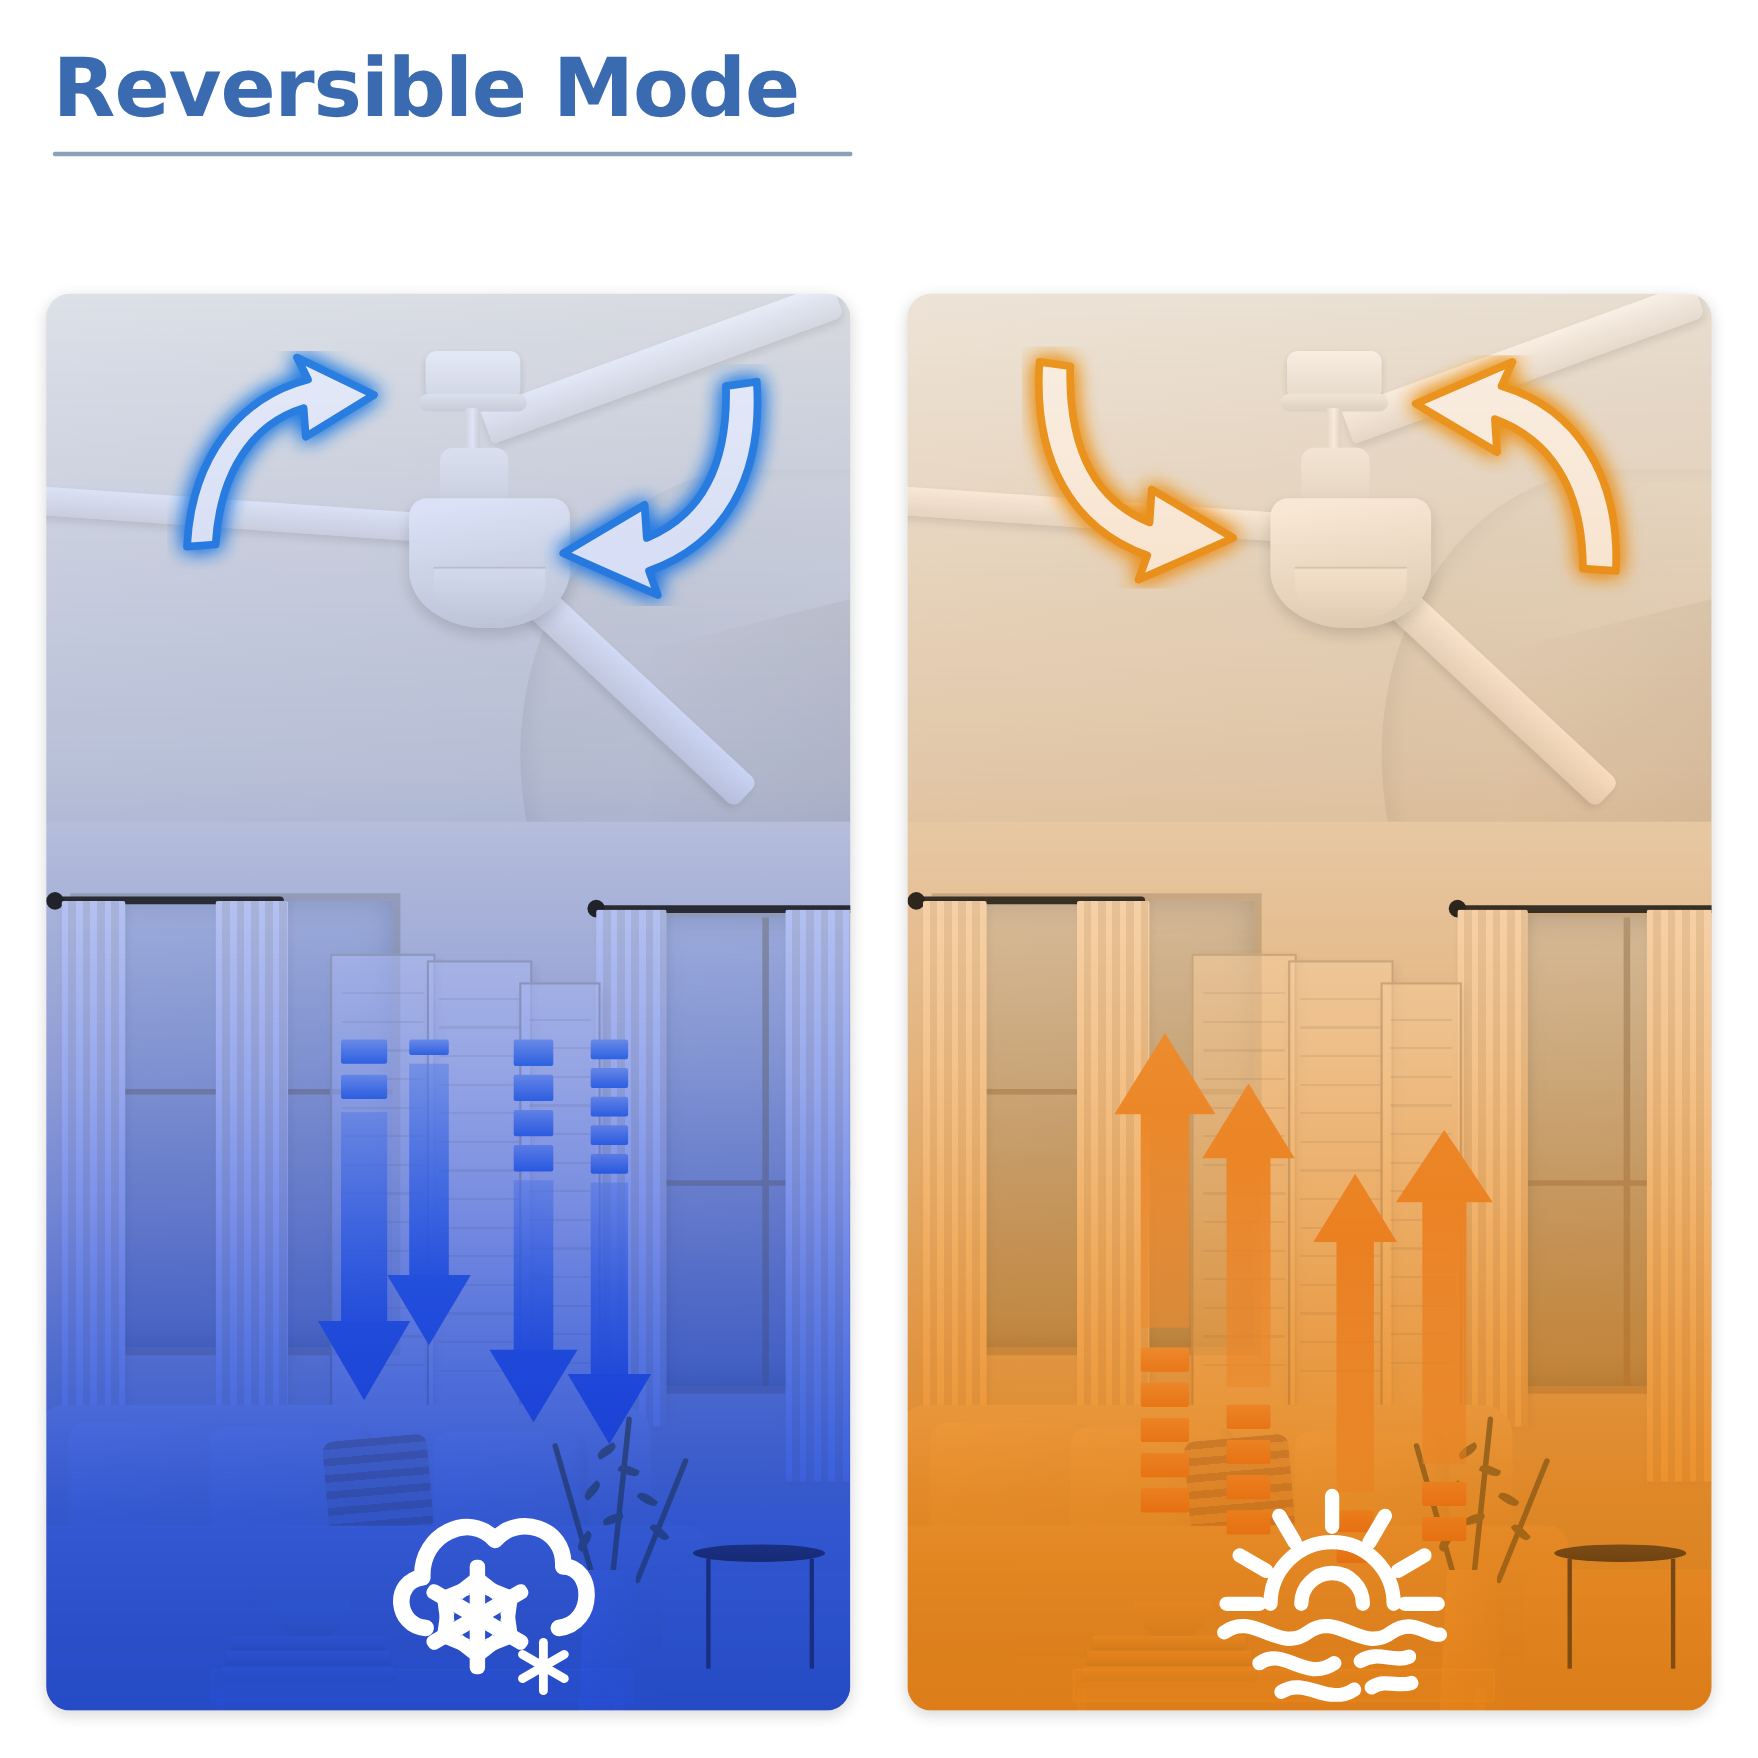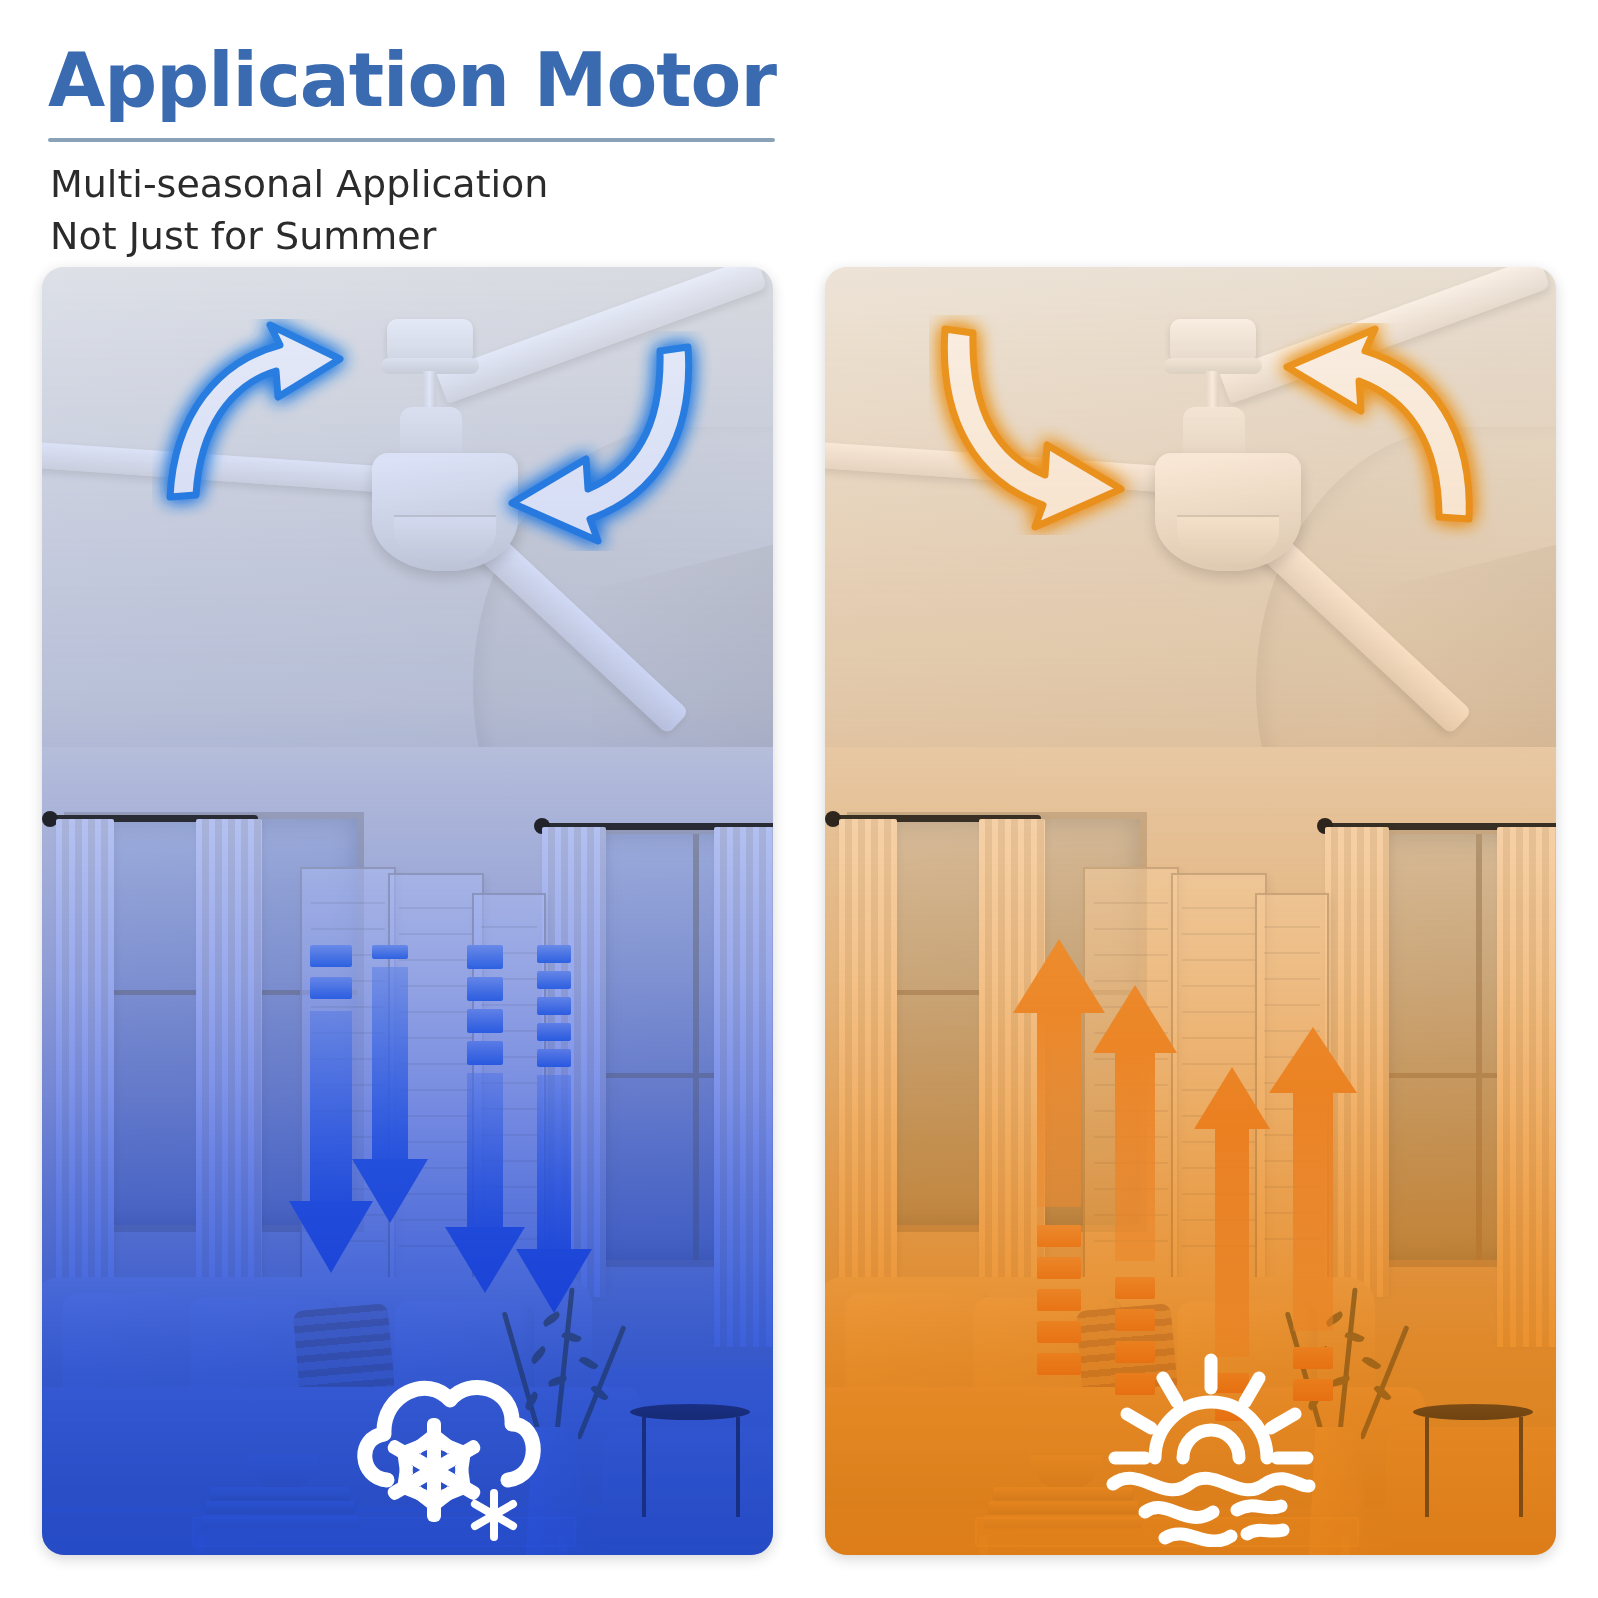--- a/index.html
+++ b/index.html
@@ -312,24 +312,22 @@
     color:#ffffff;
     text-shadow: 0 2px 7px rgba(0,0,0,.30);
   }
 </style>
 </head>
 <body>
 
 <div id="root">
 
   <div class="header">
-    <div class="title">Application Motor</div>
+    <div class="title">Reversible Mode</div>
     <div class="title-rule"></div>
-    <div class="subtitle">Multi-seasonal Application
-Not Just for Summer</div>
   </div>
 
   <div class="panel left">
     <div class="scene">
 
       <div class="ceiling"></div>
       <div class="vault-arc"></div>
       <div class="vault-edge"></div>
       <div class="wall"></div>
       <div class="floor"></div>

